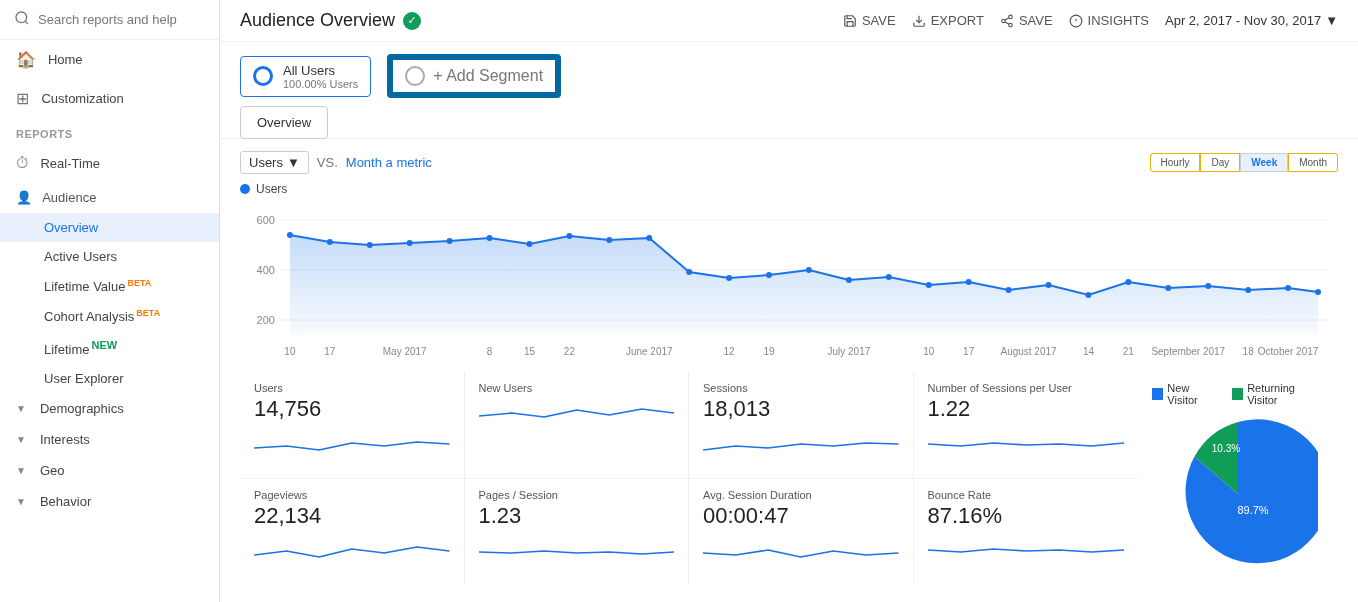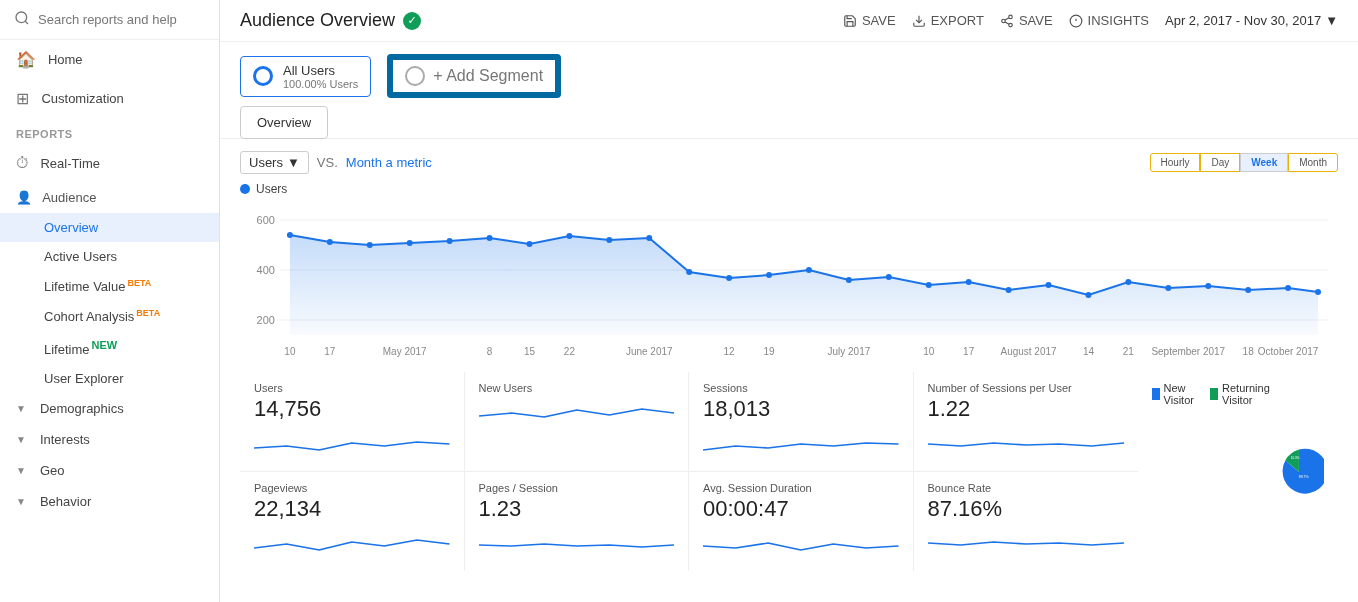--- a/index.html
+++ b/index.html
@@ -282,21 +282,21 @@
     .stat-label { font-size: 11px; color: #555; margin-bottom: 2px; }
     .stat-value { font-size: 22px; font-weight: 400; color: #222; margin-bottom: 6px; }
     .stat-sparkline { width: 100%; height: 30px; }
 
     
     .pie-section {
       width: 200px;
       min-width: 200px;
       padding: 10px 14px;
       display: flex;
-      flex-direction: row;
+      flex-direction: column;
       align-items: center;
     }
     .pie-legend {
       display: flex;
       gap: 12px;
       font-size: 11px;
       margin-bottom: 8px;
       align-self: flex-start;
     }
     .pie-legend-item { display: flex; align-items: center; gap: 4px; }

